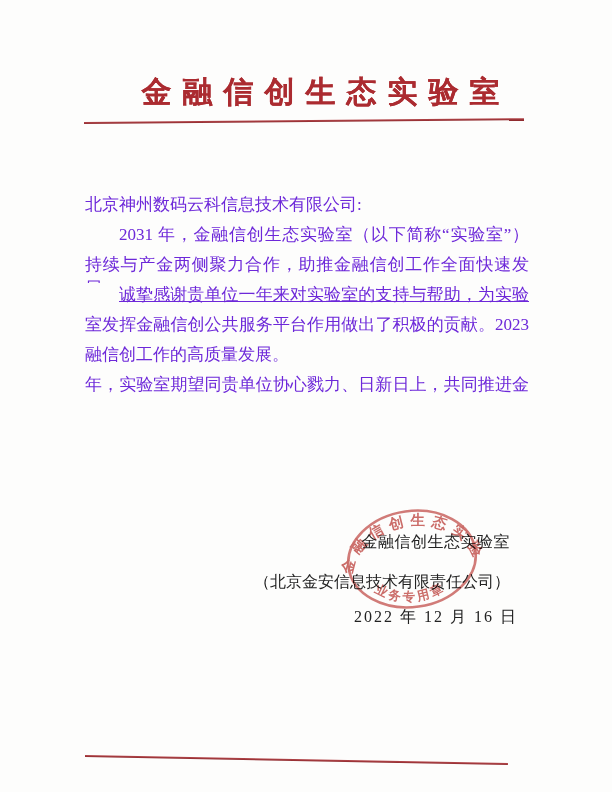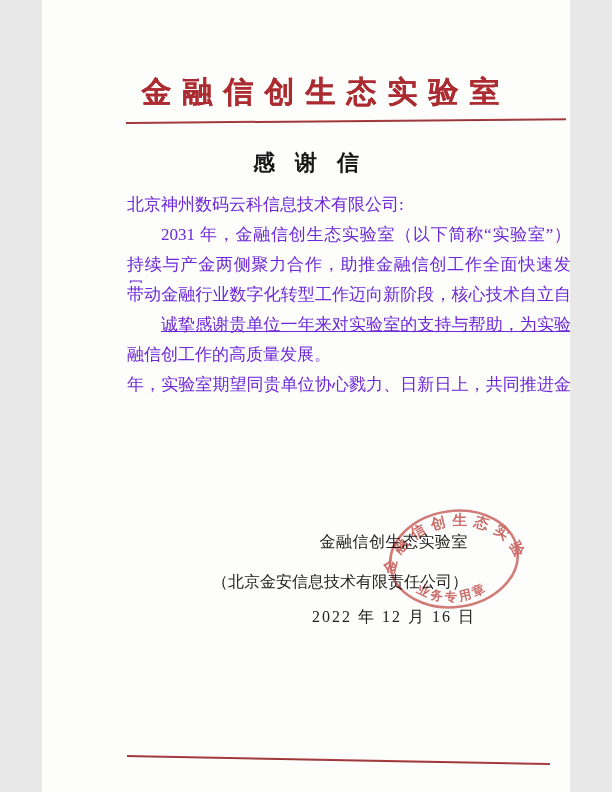--- a/index.html
+++ b/index.html
@@ -2,21 +2,21 @@
 <html><head>
 <meta charset="utf-8">
 <style>
   html,body{margin:0;padding:0;}
   body{
     background:#e8e8e8;
     font-family:"Liberation Serif","DejaVu Serif",serif;
   }
   .page{
     position:relative;
-    width:528px;height:792px;
+    width:612px;height:792px;
     margin:0 auto;
     background:#fdfdfc;
     overflow:hidden;
     color:#1c1c1c;
   }
 
   
   .letterhead-name{
     position:absolute;
     top:72px;left:0;right:0;
@@ -105,28 +105,27 @@
 </style>
 </head>
 <body>
 
 <div class="page">
 
   <div class="letterhead-name">金融信创生态实验室</div>
 
   <div class="header-rule"></div>
 
-  <div class="letter-title">感谢信</div>
 
   <div class="body-block">
     <div class="bline">北京神州数码云科信息技术有限公司:</div>
     <div class="bline jl ind">2031 年，金融信创生态实验室（以下简称“实验室”）</div>
     <div class="bline jl">持续与产金两侧聚力合作，助推金融信创工作全面快速发展，</div>
-    <div class="bline jl">带动金融行业数字化转型工作迈向新阶段，核心技术自立自</div>
     <div class="bline jl ind p2">诚挚感谢贵单位一年来对实验室的支持与帮助，为实验</div>
+    <div class="bline jl">室发挥金融信创公共服务平台作用做出了积极的贡献。2023</div>
     <div class="bline">融信创工作的高质量发展。</div>
     <div class="bline jl">年，实验室期望同贵单位协心戮力、日新日上，共同推进金</div>
   </div>
 
   <div class="signature">
     <div class="sig-org">金融信创生态实验室</div>
     <div class="sig-company">（北京金安信息技术有限责任公司）</div>
     <div class="sig-date">2022 年 12 月 16 日</div>
   </div>
 

